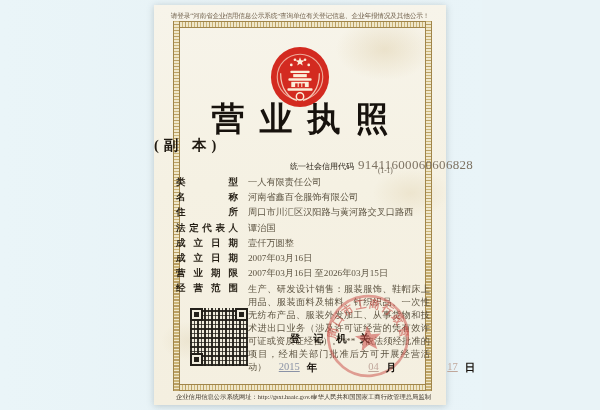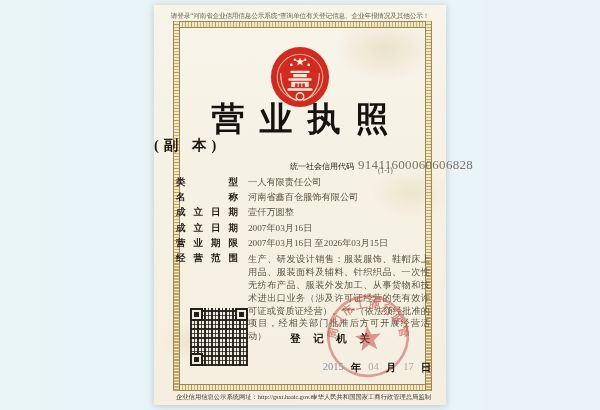--- a/index.html
+++ b/index.html
@@ -79,21 +79,21 @@
   .reg-label {
     position:absolute; left:136px; top:327px;
     font-size:10.5px; font-weight:bold; color:#1d170f; letter-spacing:5px; white-space:nowrap;
   }
   .seal { position:absolute; left:170px; top:287px; width:88px; height:88px; transform:rotate(-6deg); opacity:.9; }
   .date-row {
     position:absolute; left:150px; top:356px; width:146px;
     display:flex; justify-content:center; gap:7px;
     font-size:10.5px; white-space:nowrap;
   }
-  .date-row .num { color:#8a92a6; } .date-row .num.faint { color:#c0a79b; }
+  .date-row .num { color:#8a92a6;text-decoration:underline; } .date-row .num.faint { color:#c0a79b;margin-left:44px; }
   .date-row .unit { font-weight:bold; color:#17110b; }
 
   .footer-left  { position:absolute; left:22px;  top:388px; font-size:6.3px; color:#3d352a; white-space:nowrap; }
   .footer-right { position:absolute; right:15px; top:388px; font-size:6.3px; color:#3d352a; white-space:nowrap; }
 </style>
 </head>
 <body>
 
 <div class="stage">
   <div class="photo">
@@ -142,20 +142,28 @@
     <div class="fields">
       <div class="row">
         <div class="lbl">类型</div>
         <div class="val">一人有限责任公司</div>
       </div>
       <div class="row">
         <div class="lbl">名称</div>
         <div class="val">河南省鑫百仓服饰有限公司</div>
       </div>
       <div class="row">
+        <div class="lbl">住所</div>
+        <div class="val">周口市川汇区汉阳路与黄河路交叉口路西</div>
+      </div>
+      <div class="row">
+        <div class="lbl">法定代表人</div>
+        <div class="val">谭治国</div>
+      </div>
+      <div class="row">
         <div class="lbl">成立日期</div>
         <div class="val">壹仟万圆整</div>
       </div>
       <div class="row">
         <div class="lbl">成立日期</div>
         <div class="val">2007年03月16日</div>
       </div>
       <div class="row">
         <div class="lbl">营业期限</div>
         <div class="val">2007年03月16日 至2026年03月15日</div>

